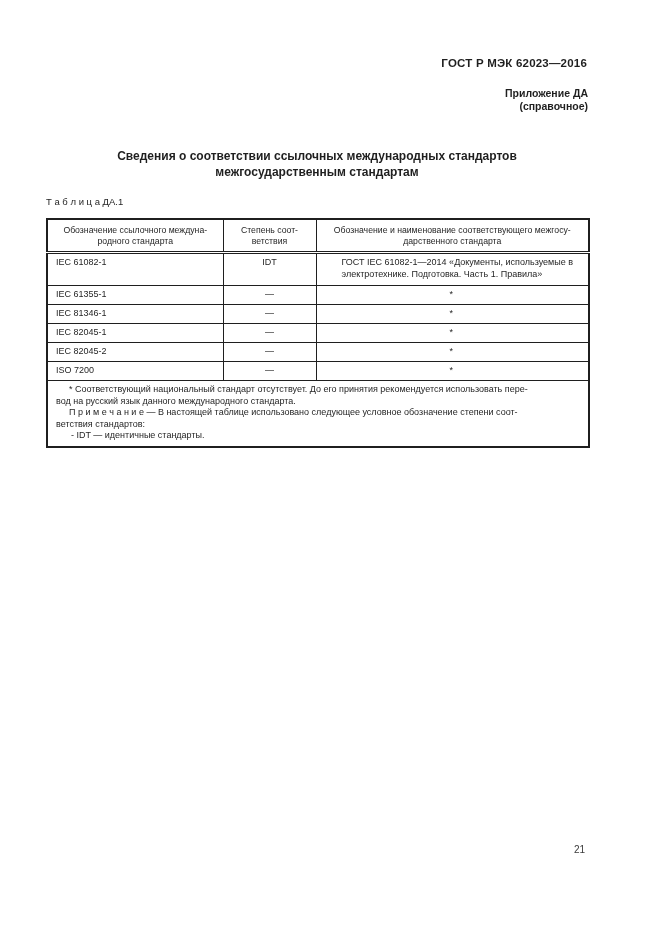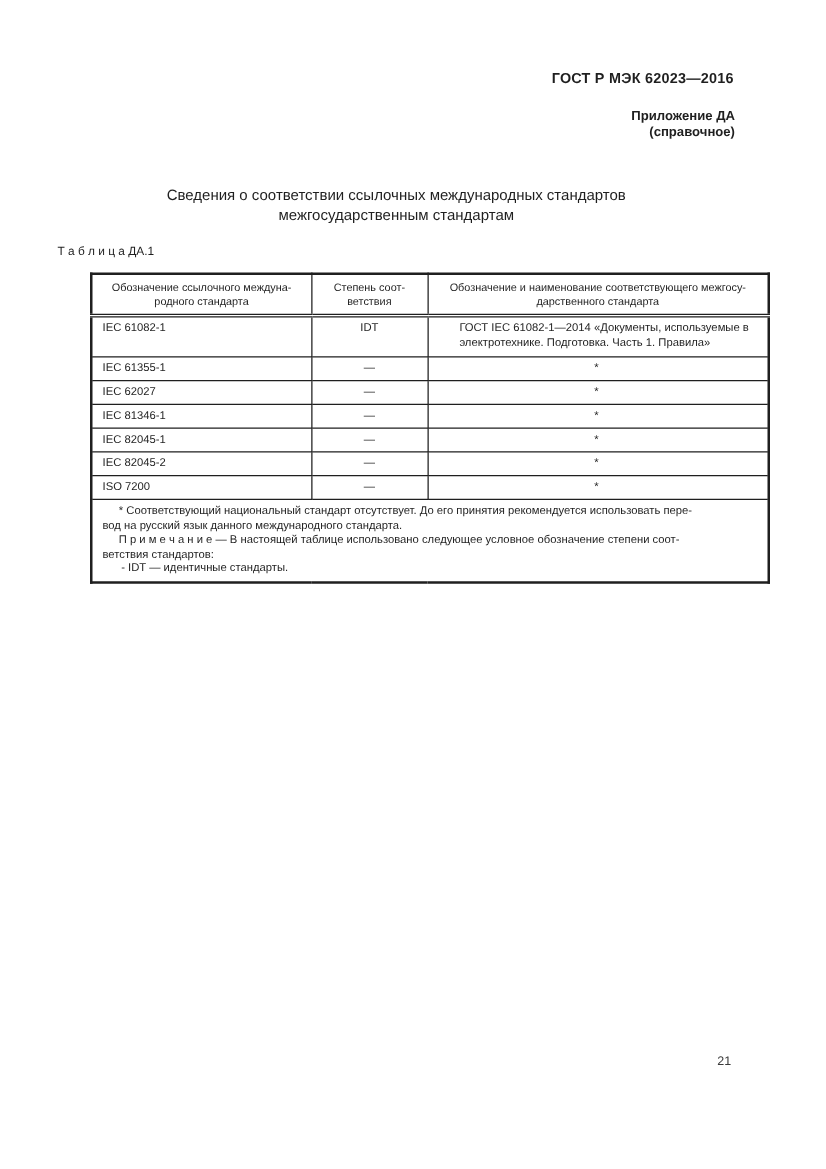--- a/index.html
+++ b/index.html
@@ -31,40 +31,39 @@
     font-weight: bold;
     line-height: 13px;
   }
   .section-title {
     position: absolute;
     top: 148px;
     left: 46px;
     width: 542px;
     text-align: center;
     font-size: 12px;
-    font-weight: normal;
+    font-weight: bold;
     line-height: 16px;
   }
   .table-caption {
     position: absolute;
     top: 196px;
     left: 46px;
     font-size: 9.5px;
   }
   .tbl-wrap {
     position: absolute;
     top: 218px;
     left: 46px;
     width: 542px;
   }
   table.gost {
     width: 542px;
     border-collapse: collapse;
     table-layout: fixed;
-    margin-left: 26px;
   }
   table.gost col.c1 { width: 176px; }
   table.gost col.c2 { width: 93px; }
   table.gost col.c3 { width: 273px; }
   table.gost th, table.gost td {
     border: 1px solid #1f1f1f;
     vertical-align: top;
     font-size: 9px;
     line-height: 11.5px;
   }
@@ -140,25 +139,20 @@
         <td class="deg">IDT</td>
         <td class="gst prewrap">ГОСТ IEC 61082-1—2014 «Документы, используемые в
 электротехнике. Подготовка. Часть 1. Правила»</td>
       </tr>
       <tr class="rh1">
         <td class="ref">IEC 61355-1</td>
         <td class="deg">—</td>
         <td class="gst c">*</td>
       </tr>
       <tr class="rh1">
-        <td class="ref">IEC 62027</td>
-        <td class="deg">—</td>
-        <td class="gst c">*</td>
-      </tr>
-      <tr class="rh1">
         <td class="ref">IEC 81346-1</td>
         <td class="deg">—</td>
         <td class="gst c">*</td>
       </tr>
       <tr class="rh1">
         <td class="ref">IEC 82045-1</td>
         <td class="deg">—</td>
         <td class="gst c">*</td>
       </tr>
       <tr class="rh1">

